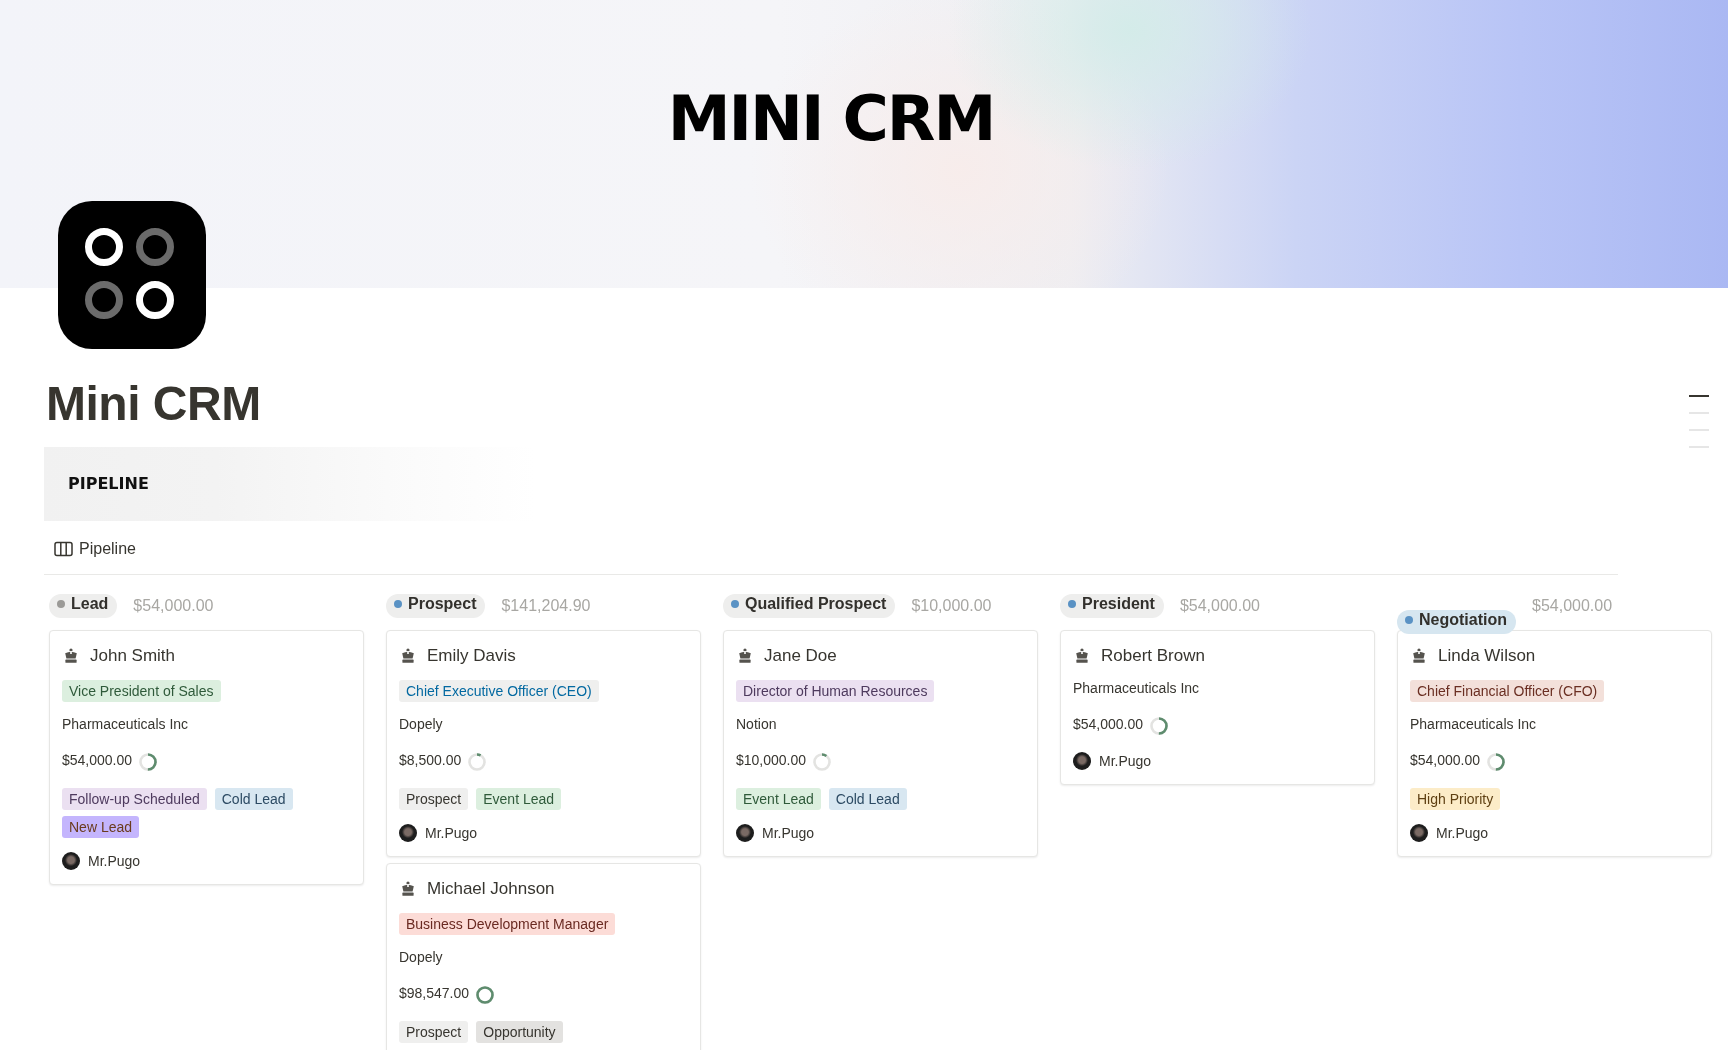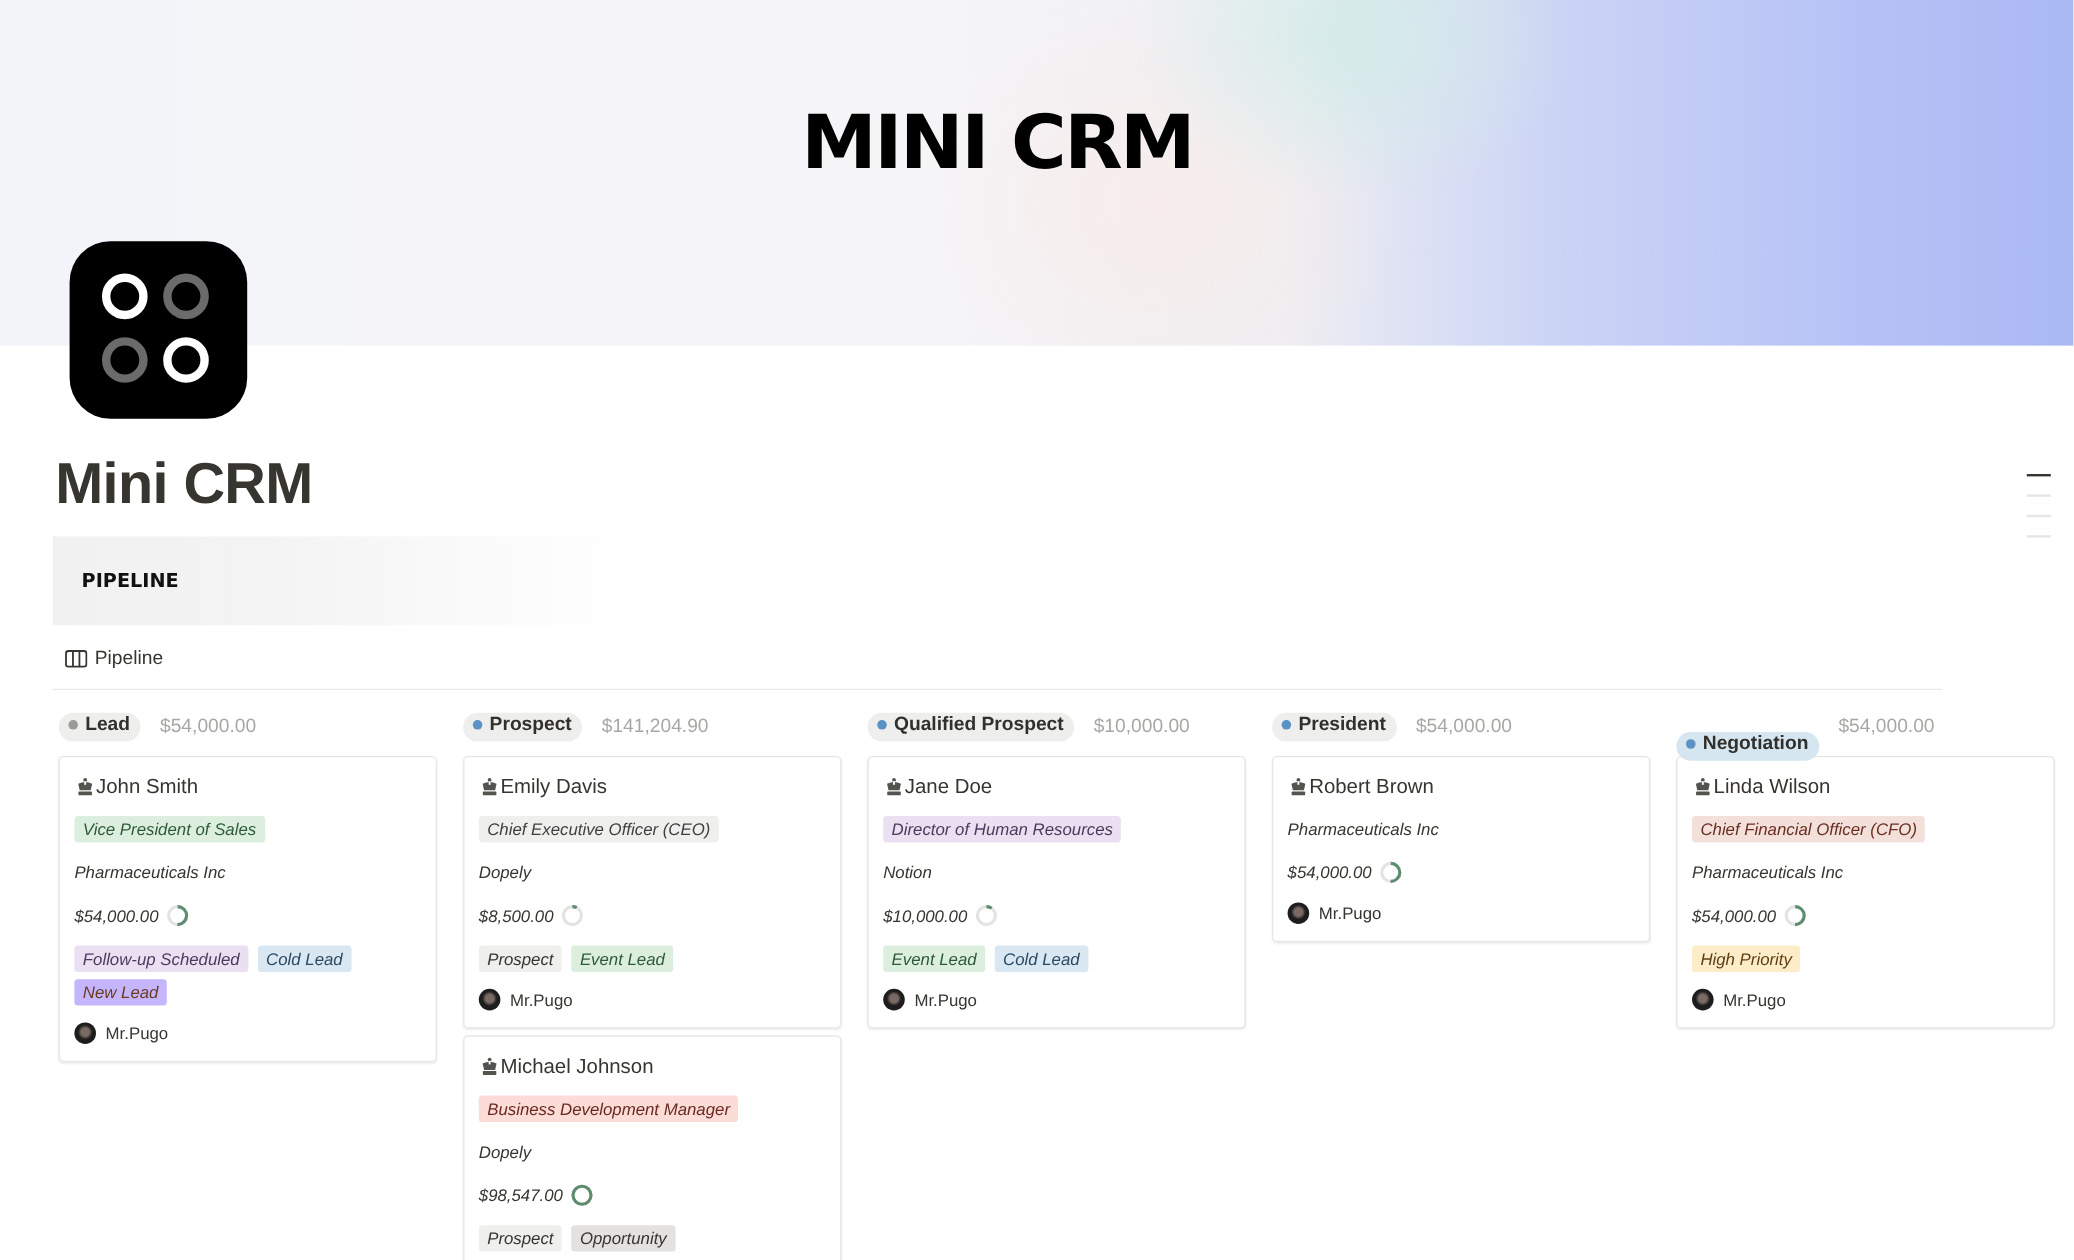--- a/index.html
+++ b/index.html
@@ -54,23 +54,23 @@
     display: inline-flex; align-items: center; height: 24px; padding: 0 9px 5px 8px;
     border-radius: 12px; font-size: 16px; font-weight: bold; color: #32302c; background: #eeeeed;
   }
   .status-pill .dot { width: 8px; height: 8px; border-radius: 50%; margin-right: 6px; }
   .col-sum { margin-left: 16px; font-size: 16px; color: #a8a7a3; }
 
   .card {
     background: #fff; border: 1px solid #e6e6e4; border-radius: 4px;
     box-shadow: 0 1px 2px rgba(15,15,15,0.08); padding: 13px 12px 10px 12px; margin-bottom: 6px;
   }
-  .card-name { display: flex; align-items: center; gap: 0; font-size: 17px; color: #37352f; height: 24px; margin-bottom: 12px; }
+  .card-name { display: flex; align-items: center; gap: 10px; font-size: 17px; color: #37352f; height: 24px; margin-bottom: 12px; }
   .crown { width: 18px; height: 18px; flex: none; }
-  .row { font-size: 14px; color: #37352f; margin-bottom: 14px; display: flex; align-items: center; flex-wrap: wrap; gap: 6px 8px; min-height: 22px; font-style: italic; }
+  .row { font-size: 14px; color: #37352f; margin-bottom: 14px; display: flex; align-items: flex-start; flex-wrap: wrap; gap: 6px 8px; min-height: 22px; }
   .tag { display: inline-block; padding: 2px 7px; border-radius: 3px; font-size: 14px; line-height: 18px; }
   .ring-prog { width: 20px; height: 20px; margin-left: 6px; }
   .owner { display: flex; align-items: center; gap: 8px; font-size: 14px; color: #37352f; margin-bottom: 4px; }
   .avatar { width: 18px; height: 18px; border-radius: 50%; background: radial-gradient(circle at 50% 45%, #7a6a64 0 25%, #1d1d1d 45%); }
 </style>
 </head>
 <body>
 
 <div class="cover">
   <div class="cover-title">MINI CRM</div>
@@ -159,21 +159,21 @@
         <div class="card-name">
           <svg viewBox="0 0 18 18" class="crown">
             <circle cx="9" cy="3" r="1.6" fill="#55534e"></circle>
             <path d="M3.2 6.2 Q9 3.2 14.8 6.2 L13.6 11.6 H4.4 Z" fill="#55534e"></path>
             <rect x="8.2" y="4" width="1.6" height="3" fill="#fff"></rect>
             <rect x="3.4" y="12.6" width="11.2" height="3.2" rx="0.6" fill="#55534e"></rect>
           </svg>
           <span>Emily Davis</span>
         </div>
         <div class="row">
-          <span class="tag" style="background: rgb(239, 239, 238); color: #404040;">Chief Executive Officer (CEO)</span>
+          <span class="tag" style="background: rgb(239, 239, 238); color: #0369a1;">Chief Executive Officer (CEO)</span>
         </div>
         <div class="row">Dopely</div>
         <div class="row" style="gap: 0px;">
           <span>$8,500.00</span>
           <svg viewBox="0 0 20 20" class="ring-prog">
             <circle cx="10" cy="10" r="7.5" fill="none" stroke="#e3e3e1" stroke-width="2.6"></circle>
             <circle cx="10" cy="10" r="7.5" fill="none" stroke="#5e8c6e" stroke-width="2.6" stroke-dasharray="3.7699111843077517 47.12388980384689" transform="rotate(-90 10 10)"></circle>
           </svg>
         </div>
         <div class="row">

